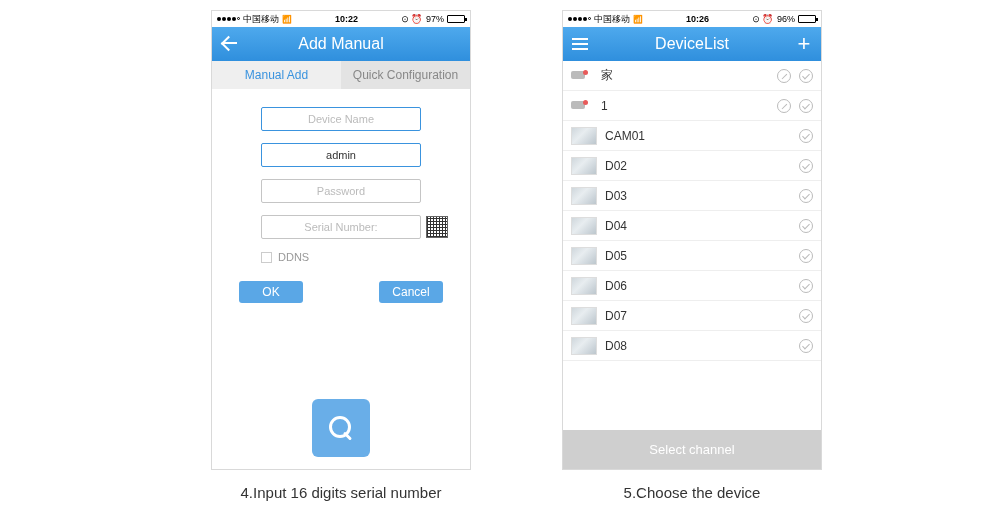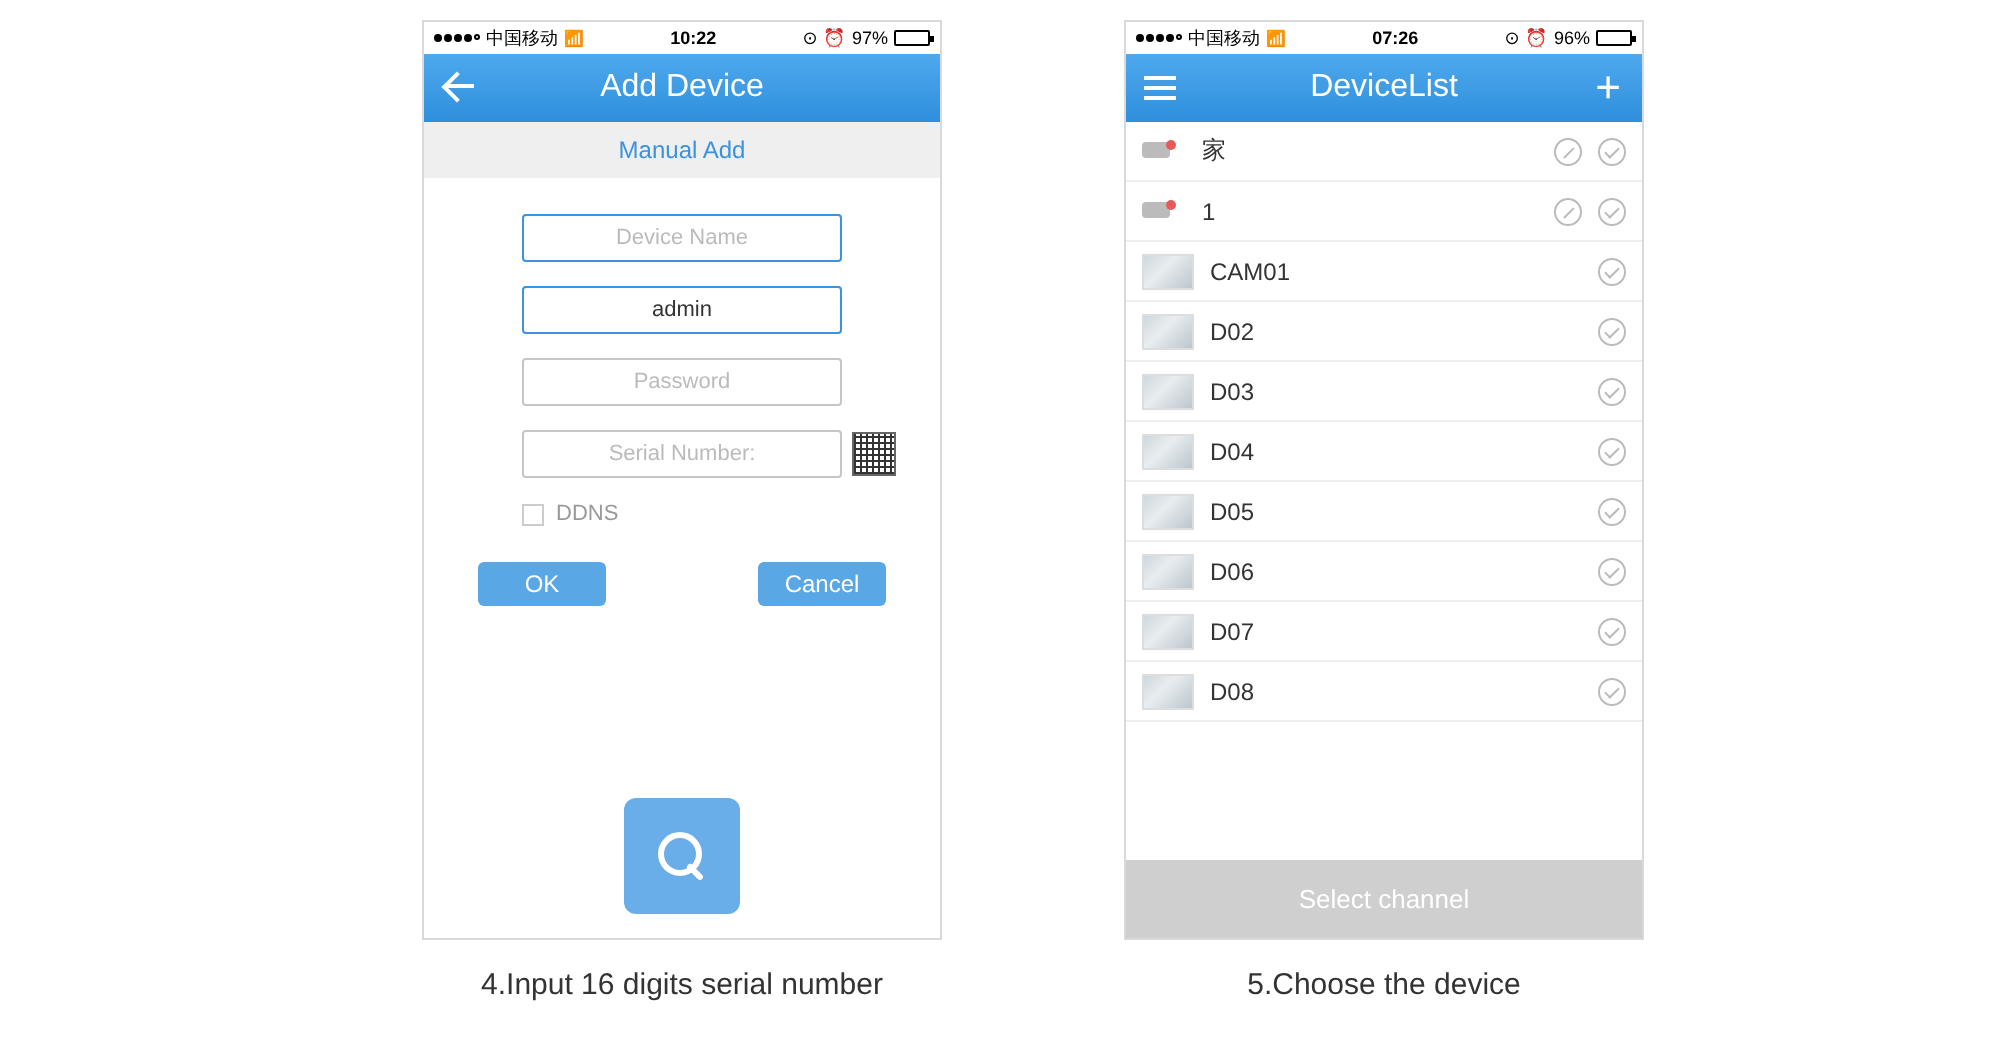--- a/index.html
+++ b/index.html
@@ -279,26 +279,27 @@
           <span>⏰</span>
           <span>97%</span>
           <span class="battery"><span class="battery-fill"></span></span>
         </div>
       </div>
 
       <div class="nav">
         <div class="left-btn">
           <span class="back-arrow"></span>
         </div>
-        <div class="title">Add Device</div>
+        <div class="title">Add Manual</div>
         <div class="right-btn"></div>
       </div>
 
       <div class="tabs">
         <div class="tab">Manual Add</div>
+        <div class="tab inactive">Quick Configuration</div>
       </div>
 
       <div class="form">
         <div class="field">Device Name</div>
         <div class="field hasvalue">admin</div>
         <div class="field grey">Password</div>
         <div class="field grey">Serial Number:
           <span class="qr"></span>
         </div>
         <div class="ddns-row">
@@ -325,21 +326,21 @@
           <span class="dots">
             <span class="dot"></span>
               <span class="dot"></span>
               <span class="dot"></span>
               <span class="dot"></span>
               <span class="dot empty"></span>
           </span>
           <span>中国移动</span>
           <span class="wifi"></span>
         </div>
-        <div class="center">07:26</div>
+        <div class="center">10:26</div>
         <div class="right">
           <span>⊙</span>
           <span>⏰</span>
           <span>96%</span>
           <span class="battery"><span class="battery-fill"></span></span>
         </div>
       </div>
 
       <div class="nav">
         <div class="left-btn">

